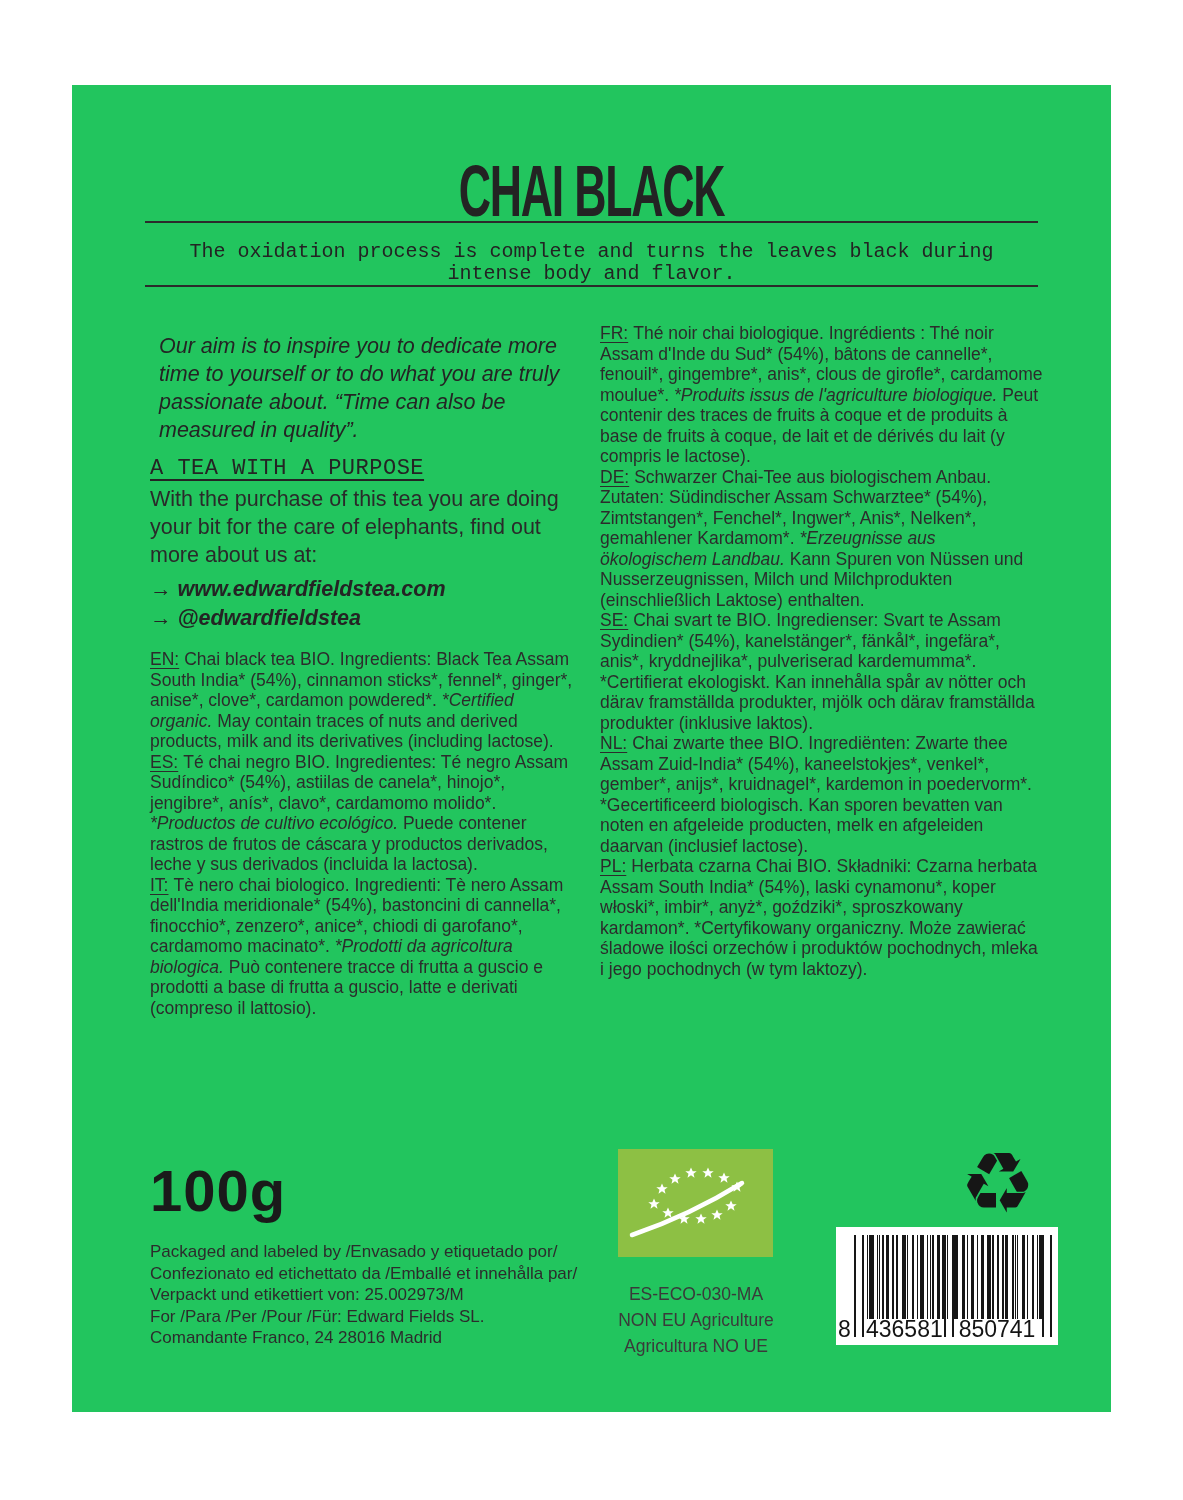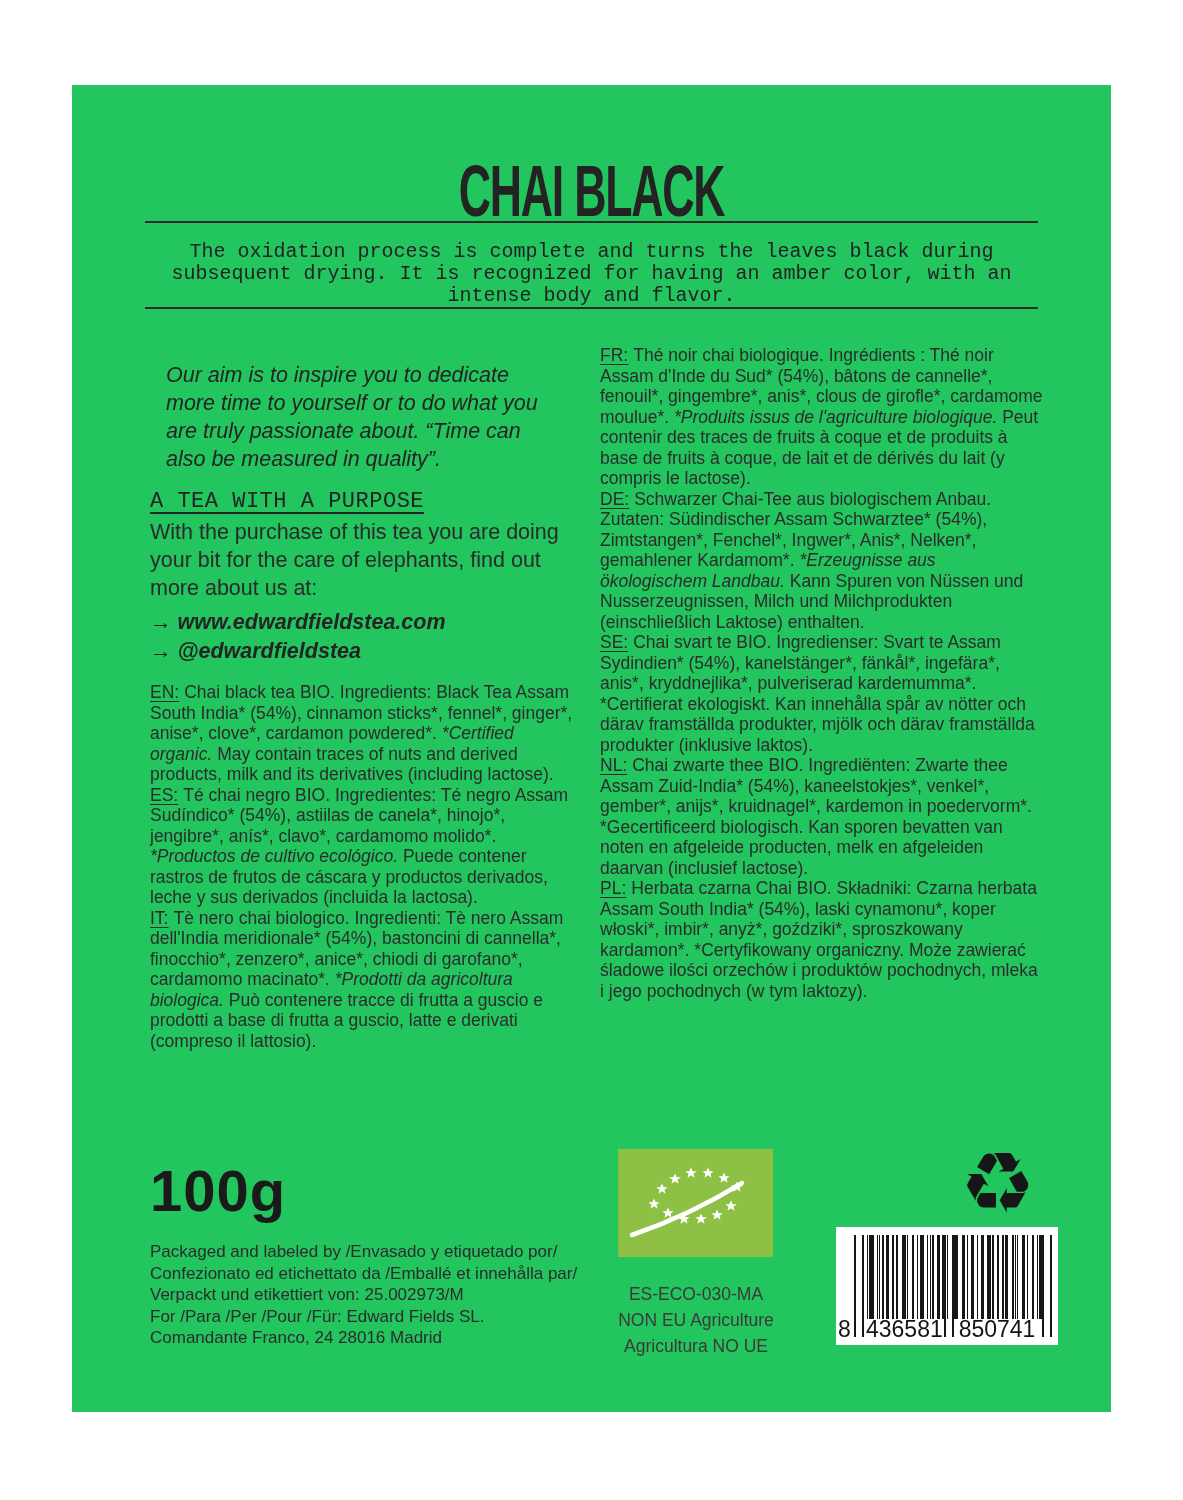--- a/index.html
+++ b/index.html
@@ -13,21 +13,21 @@
   hr.rule{border:none;height:2px;background:#2b2b2b;width:893px;margin:0 auto;}
   .r1{margin-top:25px;}
   .r2{margin-top:24px;}
   .intro{margin-top:18px;text-align:center;font-family:"Liberation Mono","DejaVu Sans Mono",monospace;
          font-size:20px;line-height:22px;color:#232323;}
 
   
   .cols{display:flex;padding:36px 0 0 78px;}
   .col-l{width:425px;margin-right:25px;}
   .col-r{width:444px;}
-  .aim{font-style:italic;font-size:21.5px;line-height:28px;margin:16px;color:#242424;}
+  .aim{font-style:italic;font-size:21.5px;line-height:28px;margin:9px;color:#242424;}
   .purpose-h{margin:12px 0 0;font-family:"Liberation Mono","DejaVu Sans Mono",monospace;font-size:22px;
              letter-spacing:.5px;font-weight:400;text-decoration:underline;text-underline-offset:5px;color:#242424;}
   .purpose-t{margin:4px 0 0;font-size:21.5px;line-height:28px;}
   .links{margin-top:6px;}
   .link{font-size:21.5px;line-height:29px;font-style:italic;font-weight:700;color:#242424;}
   .link .arr{font-style:normal;font-weight:400;padding-right:6px;}
   .ingredients{margin-top:16px;}
   .ing{font-size:17.5px;line-height:20.5px;margin:0;color:#2c2c2c;}
   .lang{text-decoration:underline;text-underline-offset:3px;padding-right:5px;}
   .it{font-style:italic;}
@@ -51,21 +51,20 @@
 </style>
 </head>
 <body>
 
 <div class="paper">
 
   <h1 class="title">CHAI BLACK</h1>
   <hr class="rule r1">
   <div class="intro">
     <div>The oxidation process is complete and turns the leaves black during</div>
-    <div>subsequent drying. It is recognized for having an amber color, with an</div>
     <div>intense body and flavor.</div>
   </div>
   <hr class="rule r2">
 
   <div class="cols">
     <div class="col-l">
       <p class="aim">Our aim is to inspire you to dedicate more time to yourself or to do what you are truly passionate about. “Time can also be measured in quality”.</p>
       <h2 class="purpose-h">A TEA WITH A PURPOSE</h2>
       <p class="purpose-t">With the purchase of this tea you are doing your bit for the care of elephants, find out more about us at:</p>
       <div class="links">

